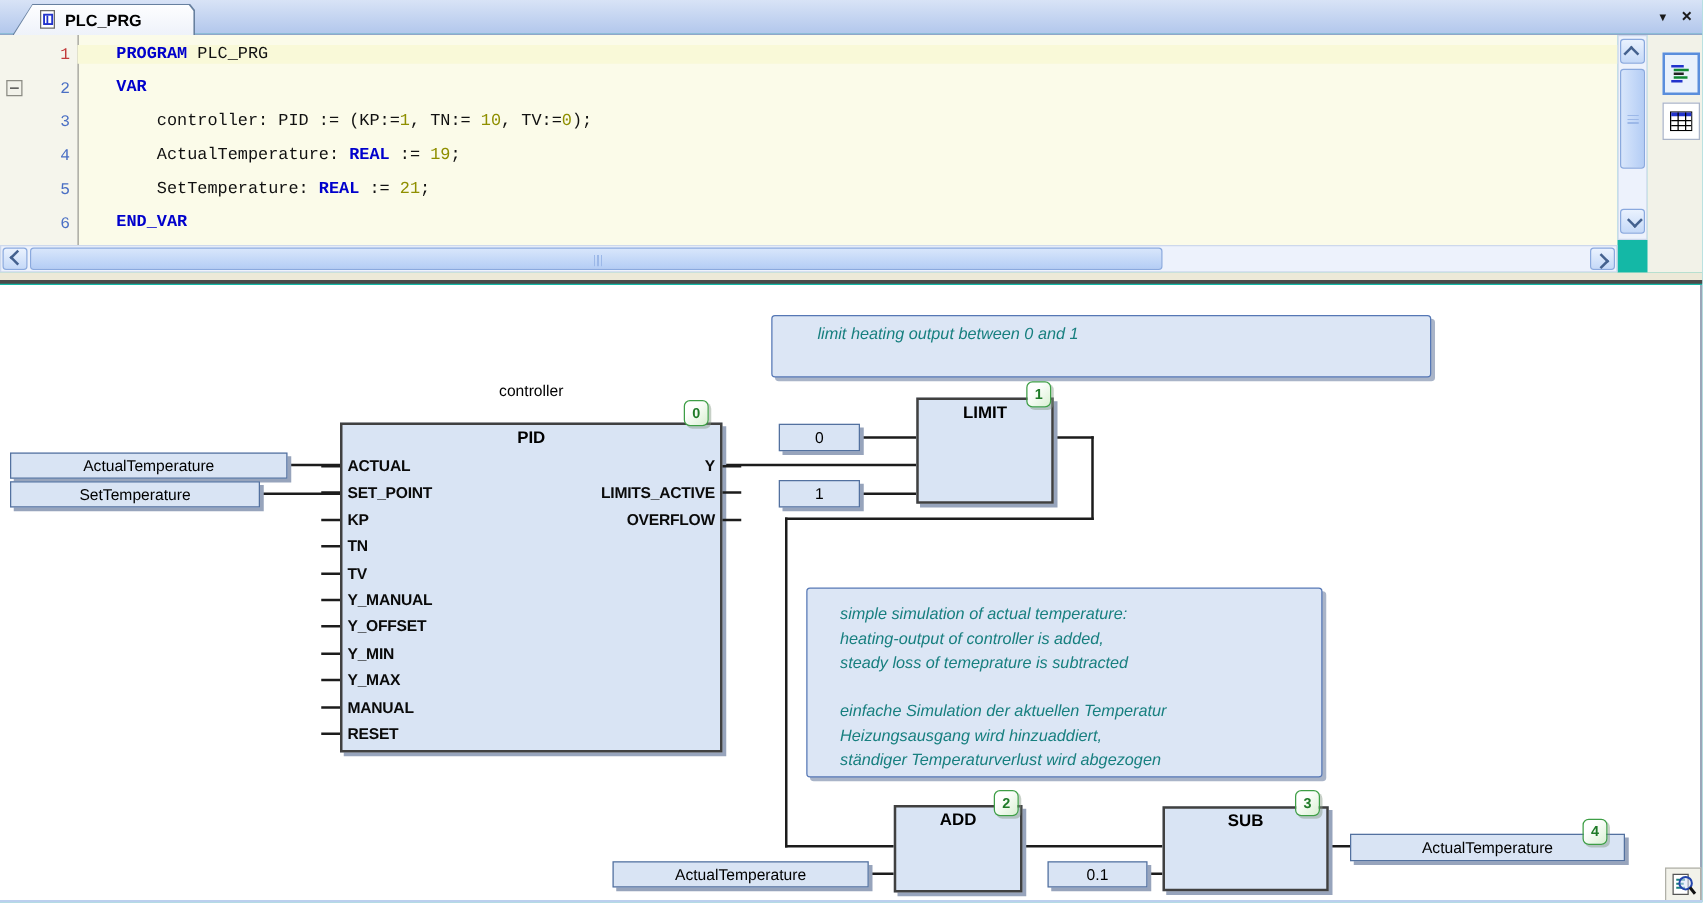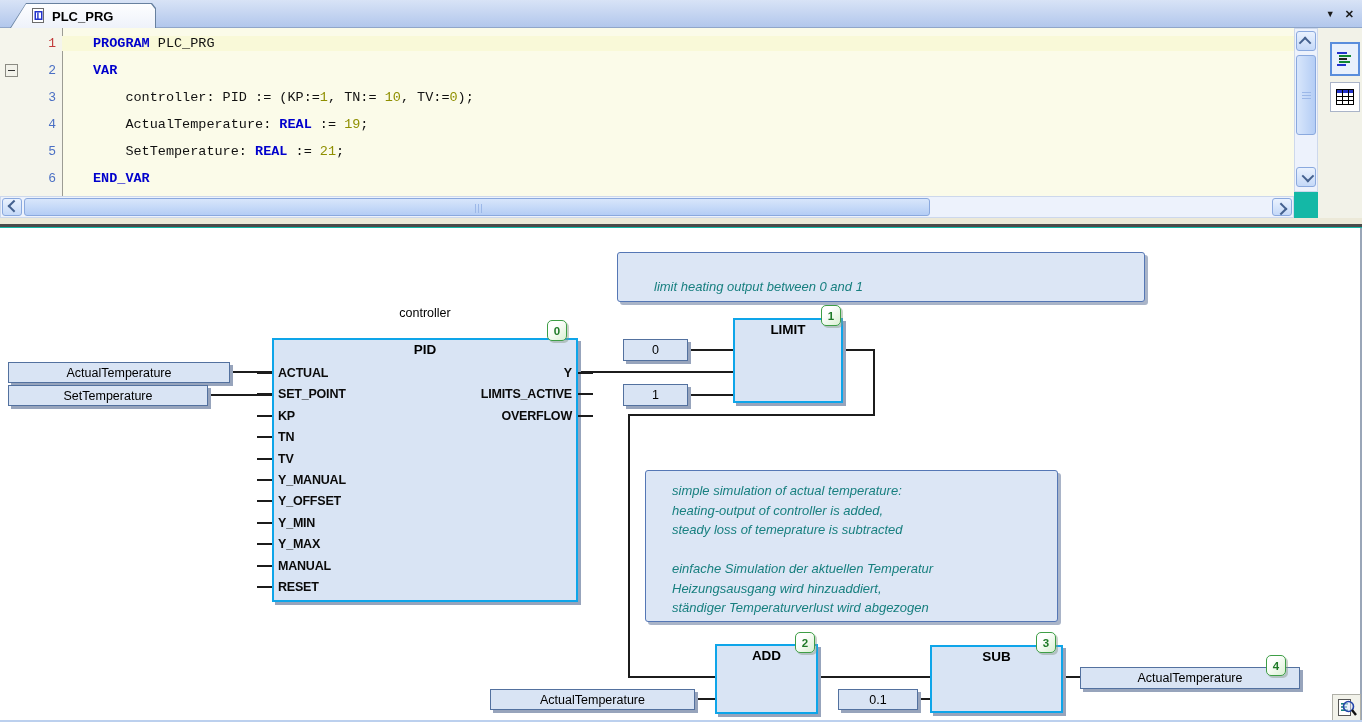--- a/index.html
+++ b/index.html
@@ -62,34 +62,34 @@
   .tgl{position:absolute;left:12px;width:30px;height:30px;background:#fff;border:1px solid #aab4c8;
        display:flex;align-items:center;justify-content:center;box-sizing:border-box;}
   .tgl.sel{border:2px solid #5a8edc;background:#e9f1fc;}
   .t1{top:14px;height:34px;} .t2{top:54px;}
   
   .strip{position:absolute;left:0;top:218px;width:1362px;height:6px;background:#ece9d8;}
   .divider{position:absolute;left:0;top:224px;width:1362px;height:3px;background:#4a4a4a;}
   
   .cfc{position:absolute;left:0;top:228px;width:1362px;height:494px;background:#ffffff;
        border-right:2px solid #9aa6b8;box-sizing:border-box;}
-  .block{position:absolute;background:#d9e4f4;border:2px solid #0ea5e9;box-shadow:3px 3px 0 #97a4bc;box-sizing:border-box;}
+  .block{position:absolute;background:#d9e4f4;border:2px solid #404040;box-shadow:3px 3px 0 #97a4bc;box-sizing:border-box;}
   .block-title{font-weight:bold;font-size:13.5px;text-align:center;padding-top:2px;color:#000;}
   .inst-label{position:absolute;text-align:center;font-size:12.5px;color:#000;}
   .pid-pins{position:absolute;left:0;right:0;top:22px;bottom:2px;display:flex;flex-direction:column;}
   .pin-row{flex:1;display:flex;align-items:center;justify-content:space-between;
            padding:0 4px;position:relative;font-size:12.5px;letter-spacing:-0.2px;color:#0a0a0a;font-weight:bold;}
   .tick{position:absolute;width:15px;height:2px;background:#1c1c1c;top:50%;margin-top:-1px;}
   .tick.l{left:-17px;} .tick.r{right:-17px;}
   .var-box{position:absolute;background:#d9e4f4;border:1px solid #53719f;box-shadow:3px 3px 0 #97a4bc;
            display:flex;align-items:center;justify-content:center;font-size:12.5px;color:#000;box-sizing:border-box;}
   .comment{position:absolute;background:#dce6f5;border:1px solid #5577b5;border-radius:3px;
            box-shadow:3px 3px 0 #a9b4c8;color:#177f7f;font-style:italic;font-size:13px;box-sizing:border-box;}
   .comment div{line-height:19.5px;}
-  .c1{padding:24px 8px 0 36px;} .c2{padding:10px 8px 0 26px;}
+  .c1{padding:4px 8px 0 36px;} .c2{padding:10px 8px 0 26px;}
   .badge{position:absolute;width:20px;height:21px;border:1px solid #3e9e46;border-radius:5px;
          background:linear-gradient(135deg,#ffffff 30%,#d9f0d2);color:#1f7a28;font-size:11.5px;font-weight:bold;
          display:flex;align-items:center;justify-content:center;box-shadow:2px 2px 0 rgba(130,150,130,.45);z-index:6;box-sizing:border-box;}
   .wire{position:absolute;background:#1c1c1c;}
   .zoombtn{position:absolute;left:1332px;top:466px;width:29px;height:27px;background:#f2f2ea;border:1px solid #b0b0a8;
            display:flex;align-items:center;justify-content:center;box-sizing:border-box;}
 </style>
 </head>
 <body>
 

